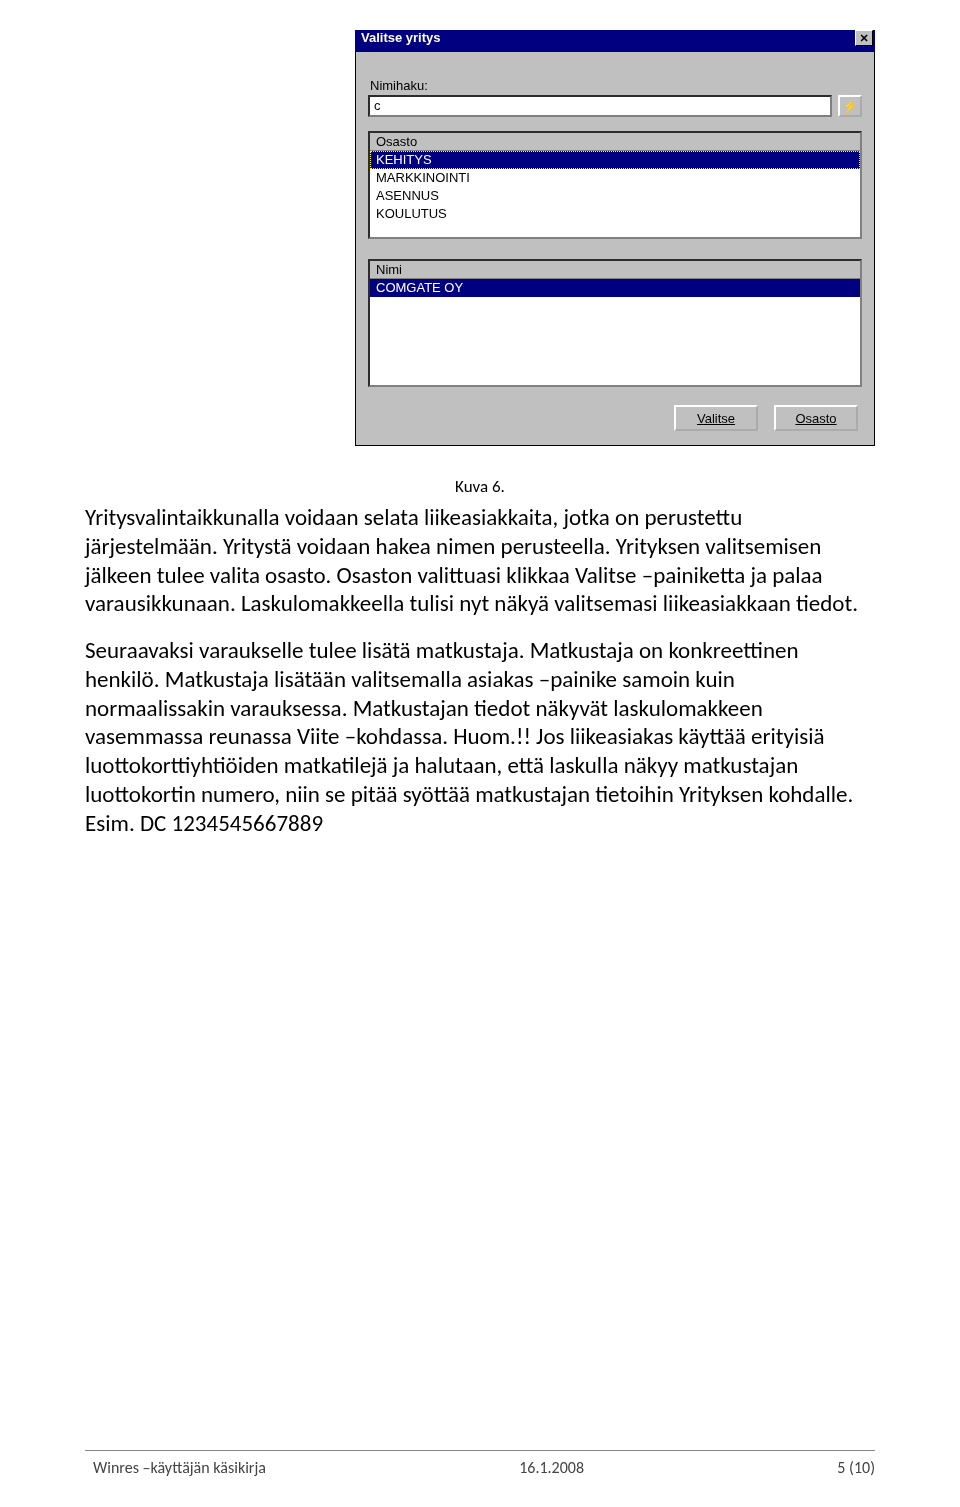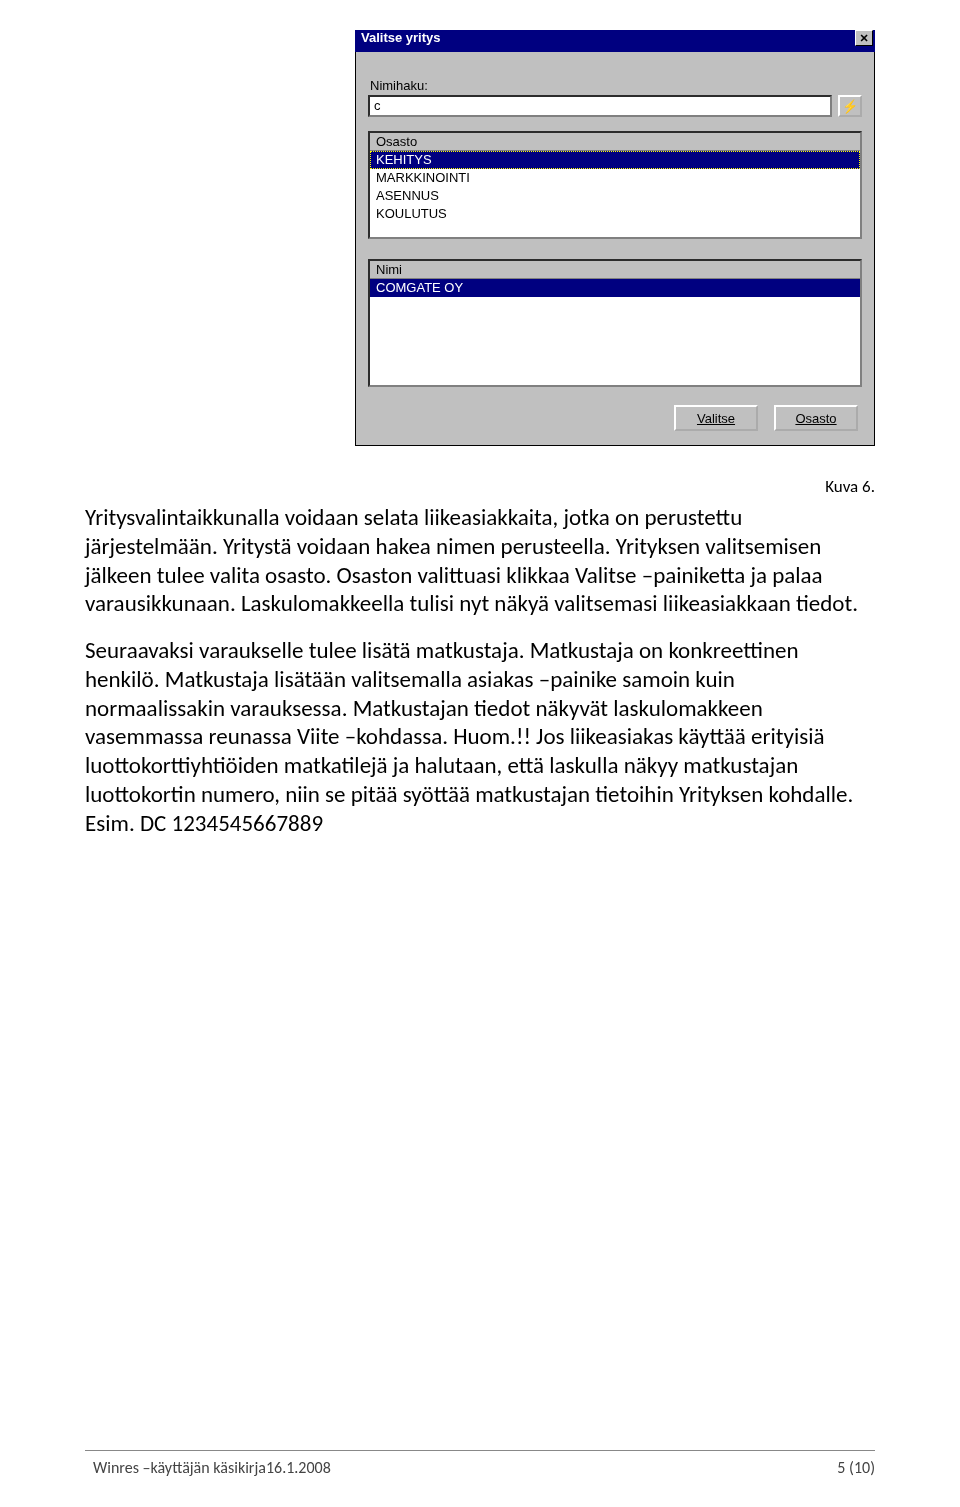--- a/index.html
+++ b/index.html
@@ -114,21 +114,21 @@
     width: 84px;
     height: 26px;
     background: #c0c0c0;
     border: 2px outset #fff;
     font-family: inherit;
     font-size: 13px;
   }
   .win-btn .u { text-decoration: underline; margin-top: 15px; }
   
   .caption {
-    text-align: right;
+    text-align: center;
     font-size: 17px;
     margin: 30px 0 6px 0;
   }
   .body-text {
     font-size: 23px;
     line-height: 1.25;
     margin: 0 0 18px 0;
   }
   
   .footer-rule {
@@ -140,21 +140,21 @@
     bottom: 56px;
   }
   .footer {
     position: absolute;
     left: 93px; right: 85px;
     bottom: 30px;
     display: flex;
     font-size: 16px;
     color: #444;
   }
-  .footer .c { flex: 1; }
+  .footer .c { flex: 1; text-align: center; }
   .footer .r { text-align: right; }
 </style>
 </head>
 <body>
 
 <div class="page">
 
   <div class="dialog">
     <div class="titlebar">
       <span>Valitse yritys</span>

